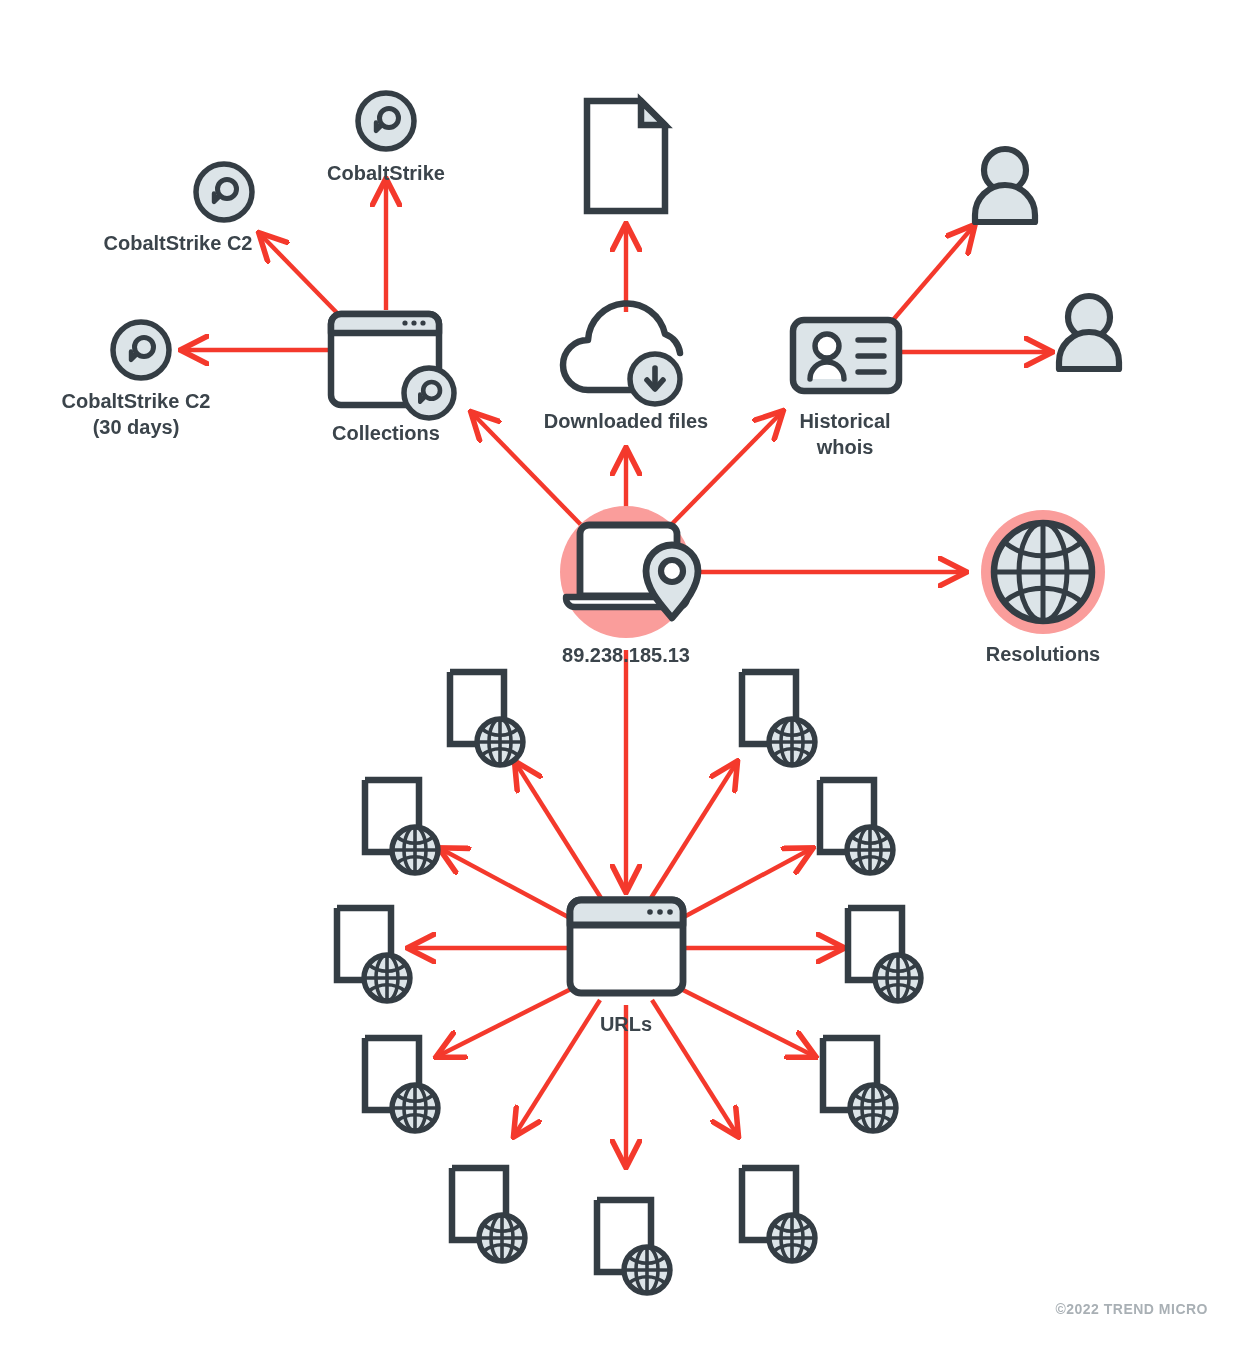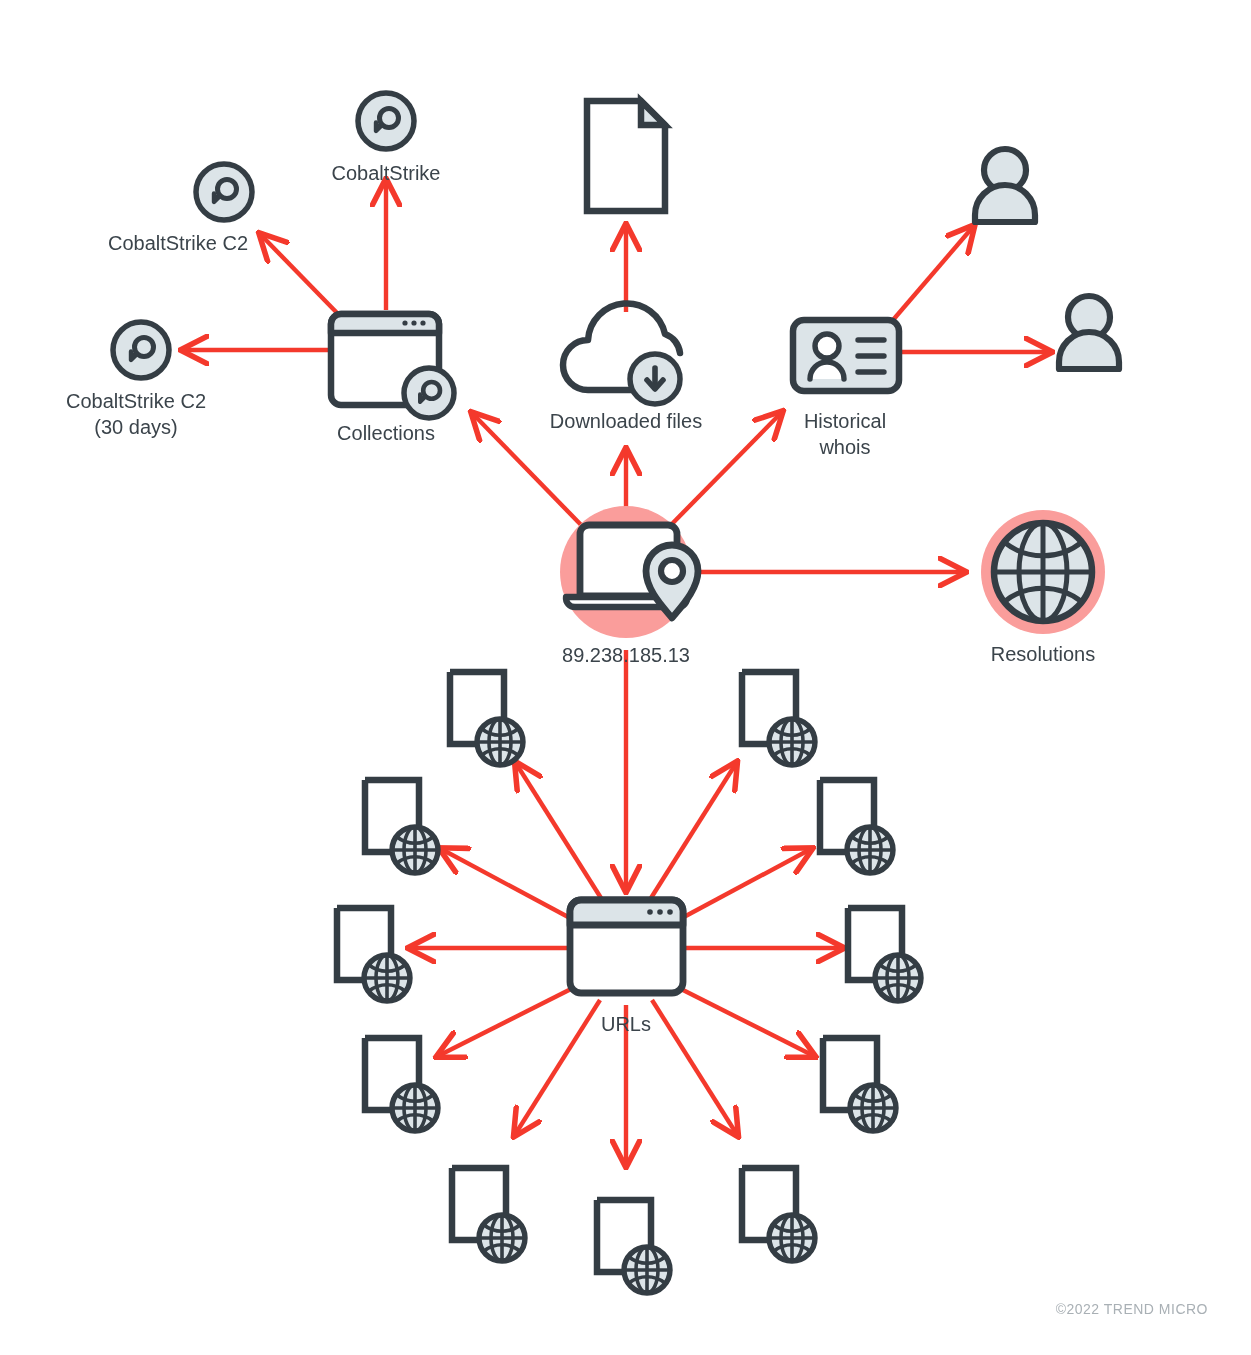--- a/index.html
+++ b/index.html
@@ -9,20 +9,21 @@
   }
   body {
     font-family: "Liberation Sans", sans-serif;
   }
   #canvas {
     position: relative;
     width: 1251px;
     height: 1355px;
     background: #ffffff;
     overflow: hidden;
+    font-weight: bold;
   }
   svg.diagram {
     position: absolute;
     top: 0;
     left: 0;
     width: 1251px;
     height: 1355px;
   }
   .node-label {
     font-family: "Liberation Sans", sans-serif;

